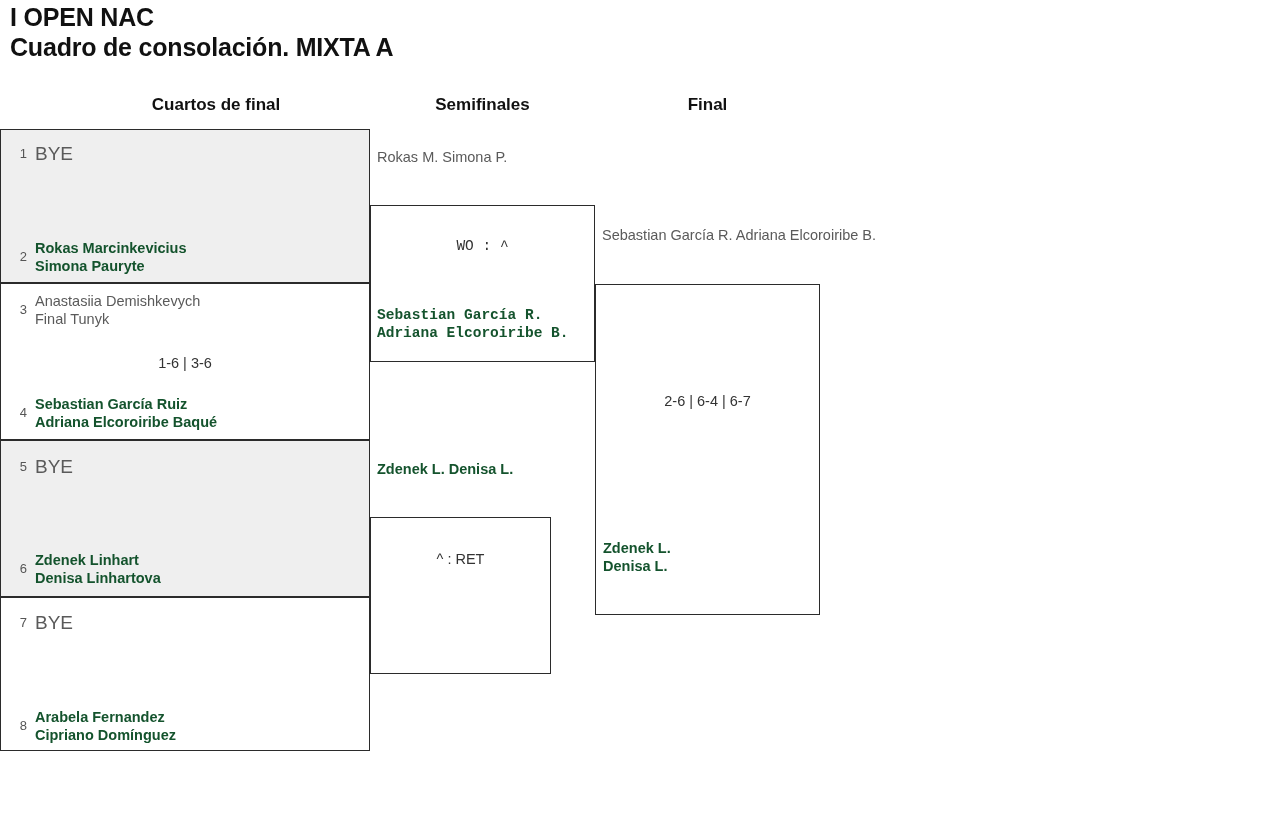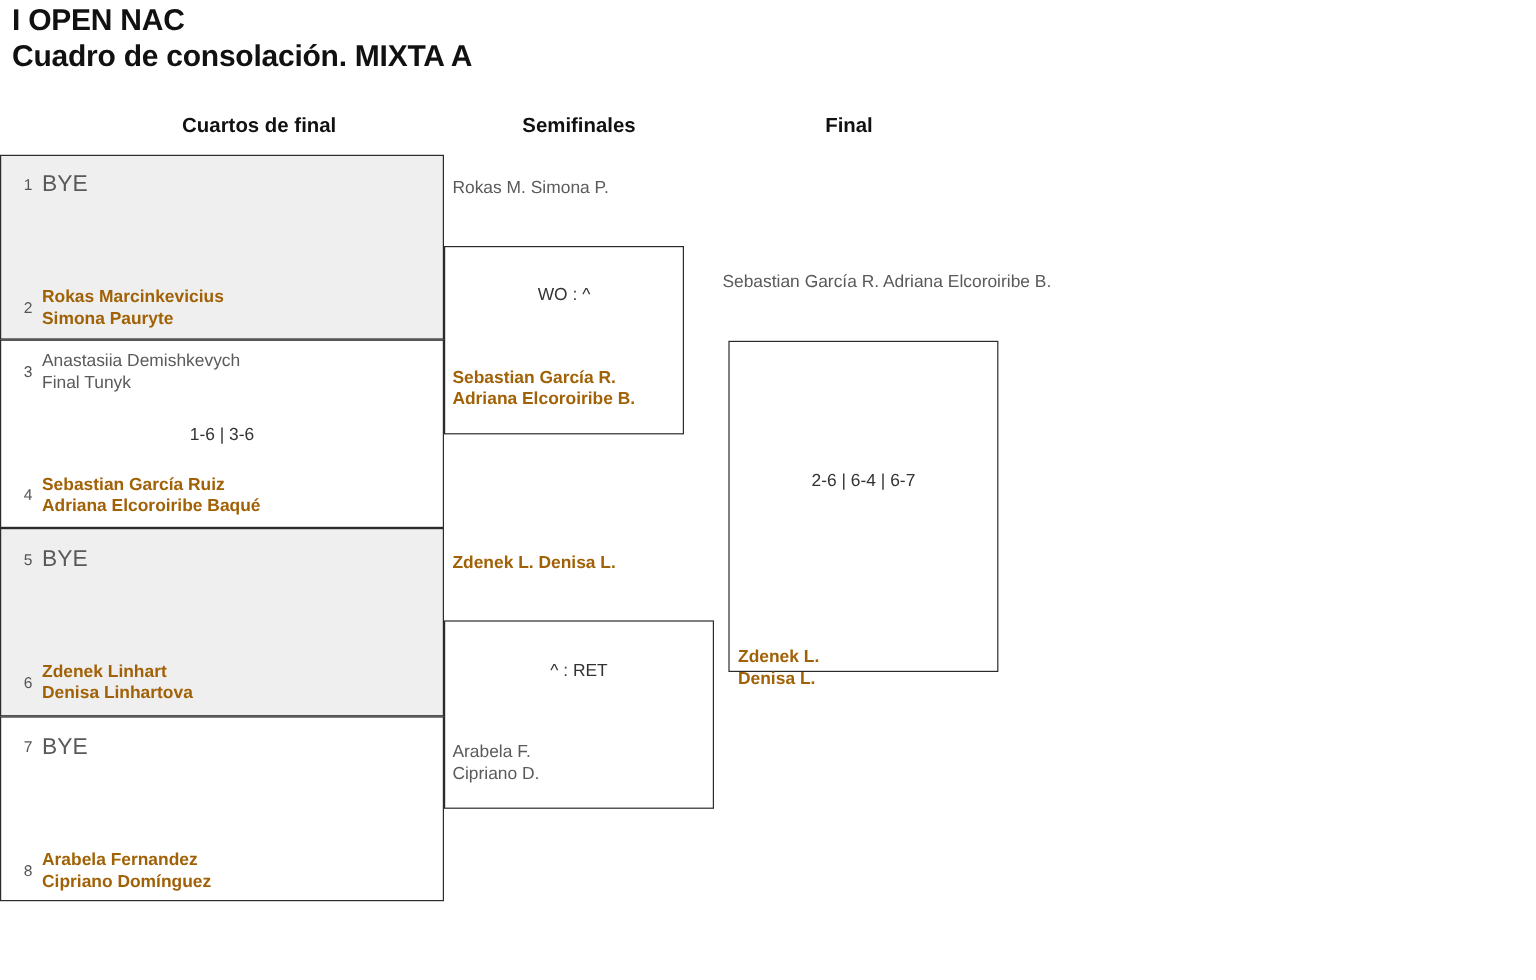--- a/index.html
+++ b/index.html
@@ -26,21 +26,21 @@
   
   #bracket{position:absolute;left:0;top:0;width:1280px;height:817px;}
   .mbox{position:absolute;box-sizing:border-box;border:1px solid #2b2b2b;}
   .mbox.shaded{background:#efefef;}
   .slot{position:absolute;left:0;right:0;display:flex;align-items:flex-start;}
   .seed{width:26px;flex:0 0 26px;text-align:right;padding-right:8px;
     font-size:13px;color:#555;line-height:18px;}
   .seed.two-line{padding-top:9px;}
   .names{font-size:14.5px;line-height:18px;white-space:nowrap;}
   .names .n{display:block;}
-  .winner{color:#a16207;font-weight:bold;}
+  .winner{color:#14532d;font-weight:bold;}
   .loser{color:#5a5a5a;font-weight:normal;}
   .bye{color:#5a5a5a;font-weight:normal;font-size:19px;line-height:18px;}
   .score{position:absolute;left:0;right:0;text-align:center;font-size:14.5px;color:#333;}
   
   .abovelabel{position:absolute;font-size:14.5px;line-height:18px;white-space:nowrap;}
 </style>
 </head>
 <body>
 
 <div id="header">
@@ -119,51 +119,45 @@
         <span class="n">Cipriano Domínguez</span>
       </span>
     </div>
   </div>
 
   <div class="abovelabel loser" style="left:377px;top:148px;">
     <span class="n">Rokas M.</span>
     <span class="n">Simona P.</span>
   </div>
 
-  <div class="mbox" style="left:370px;top:205px;width:200px;height:157px;">
+  <div class="mbox" style="left:370px;top:205px;width:225px;height:157px;font-family:Liberation Mono, monospace;">
     <div class="score" style="top:32px;">WO : ^</div>
     <div class="slot" style="top:100px;left:6px;">
       <span class="names winner">
         <span class="n">Sebastian García R.</span>
         <span class="n">Adriana Elcoroiribe B.</span>
       </span>
     </div>
   </div>
 
   <div class="abovelabel winner" style="left:377px;top:460px;">
     <span class="n">Zdenek L.</span>
     <span class="n">Denisa L.</span>
   </div>
 
-  <div class="mbox" style="left:370px;top:517px;width:225px;height:157px;">
+  <div class="mbox" style="left:370px;top:517px;width:181px;height:157px;">
     <div class="score" style="top:33px;">^ : RET</div>
-    <div class="slot" style="top:100px;left:6px;">
-      <span class="names loser">
-        <span class="n">Arabela F.</span>
-        <span class="n">Cipriano D.</span>
-      </span>
-    </div>
   </div>
 
   <div class="abovelabel loser" style="left:602px;top:226px;">
     <span class="n">Sebastian García R.</span>
     <span class="n">Adriana Elcoroiribe B.</span>
   </div>
 
-  <div class="mbox" style="left:595px;top:284px;width:225px;height:276px;margin-left:12px;">
+  <div class="mbox" style="left:595px;top:284px;width:225px;height:331px;">
     <div class="score" style="top:108px;">2-6 | 6-4 | 6-7</div>
     <div class="slot" style="top:254px;left:7px;">
       <span class="names winner">
         <span class="n">Zdenek L.</span>
         <span class="n">Denisa L.</span>
       </span>
     </div>
   </div>
 
 </div>

